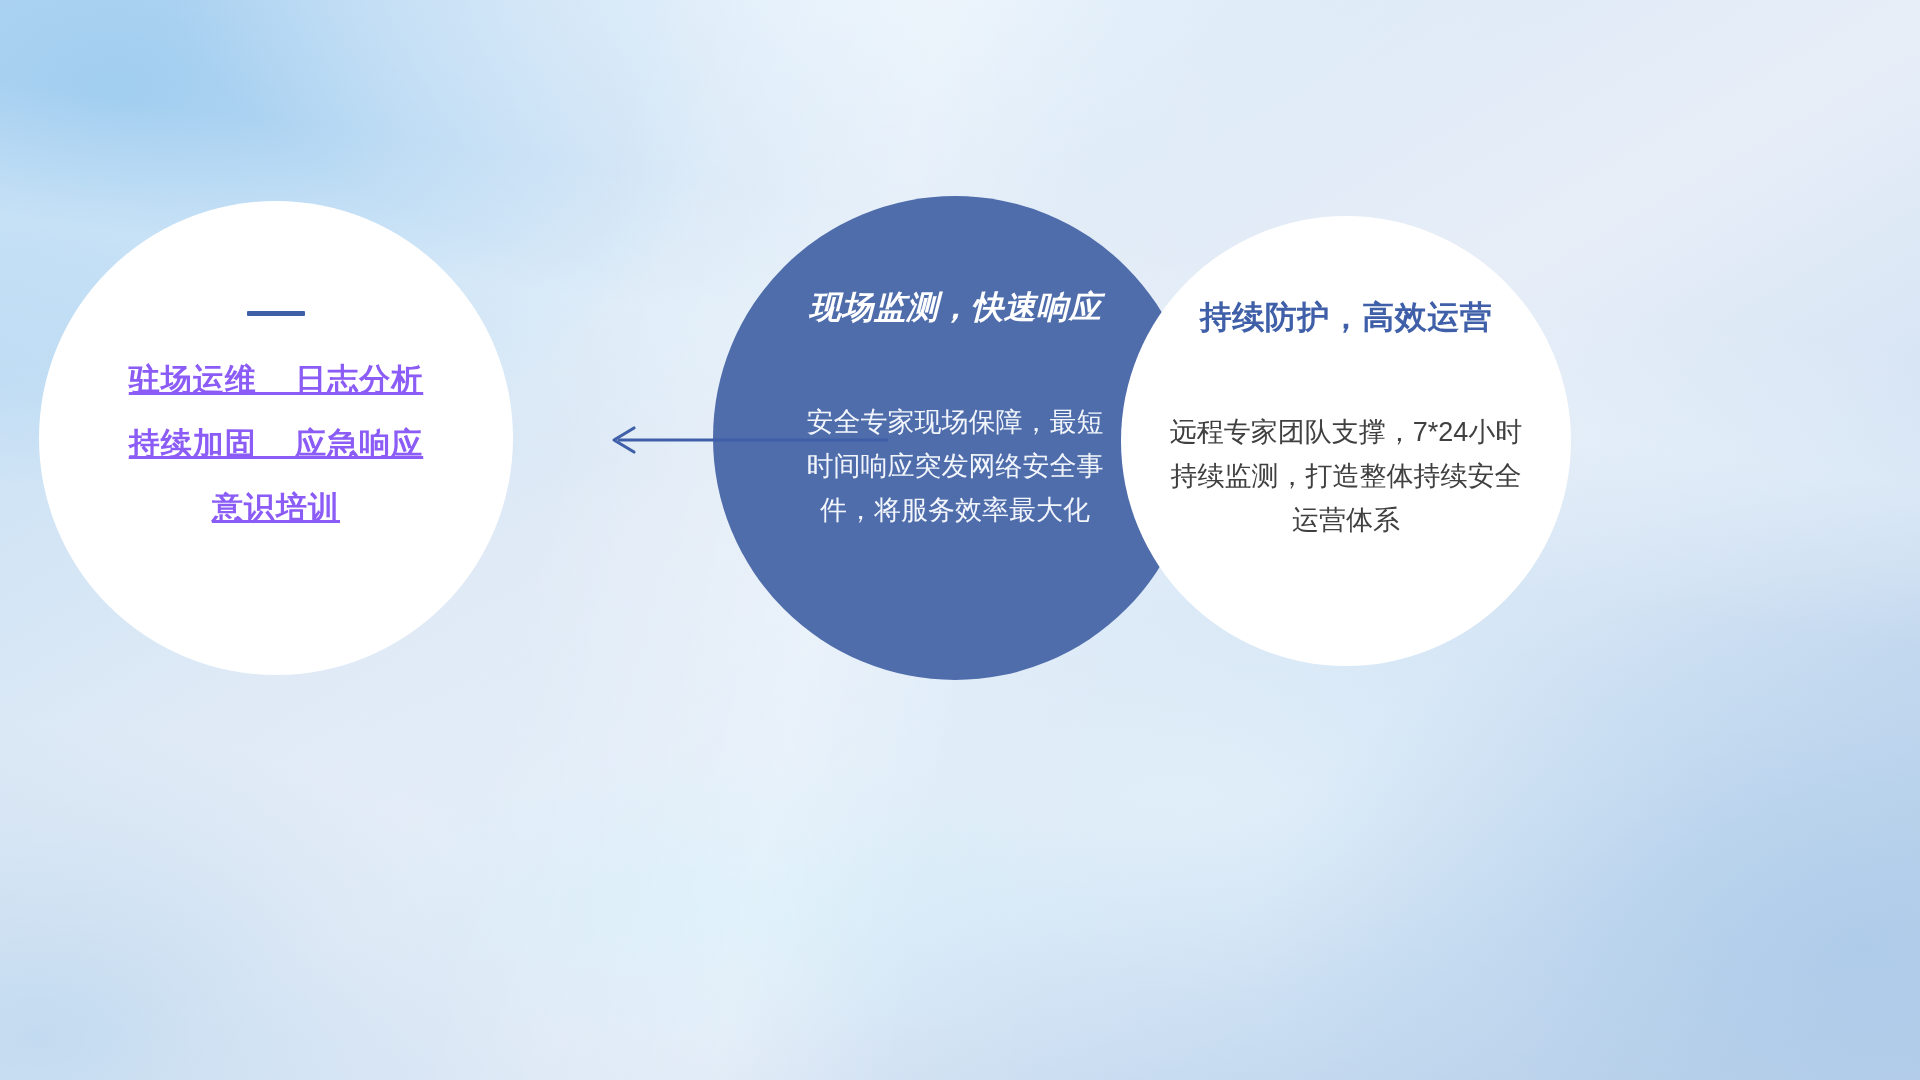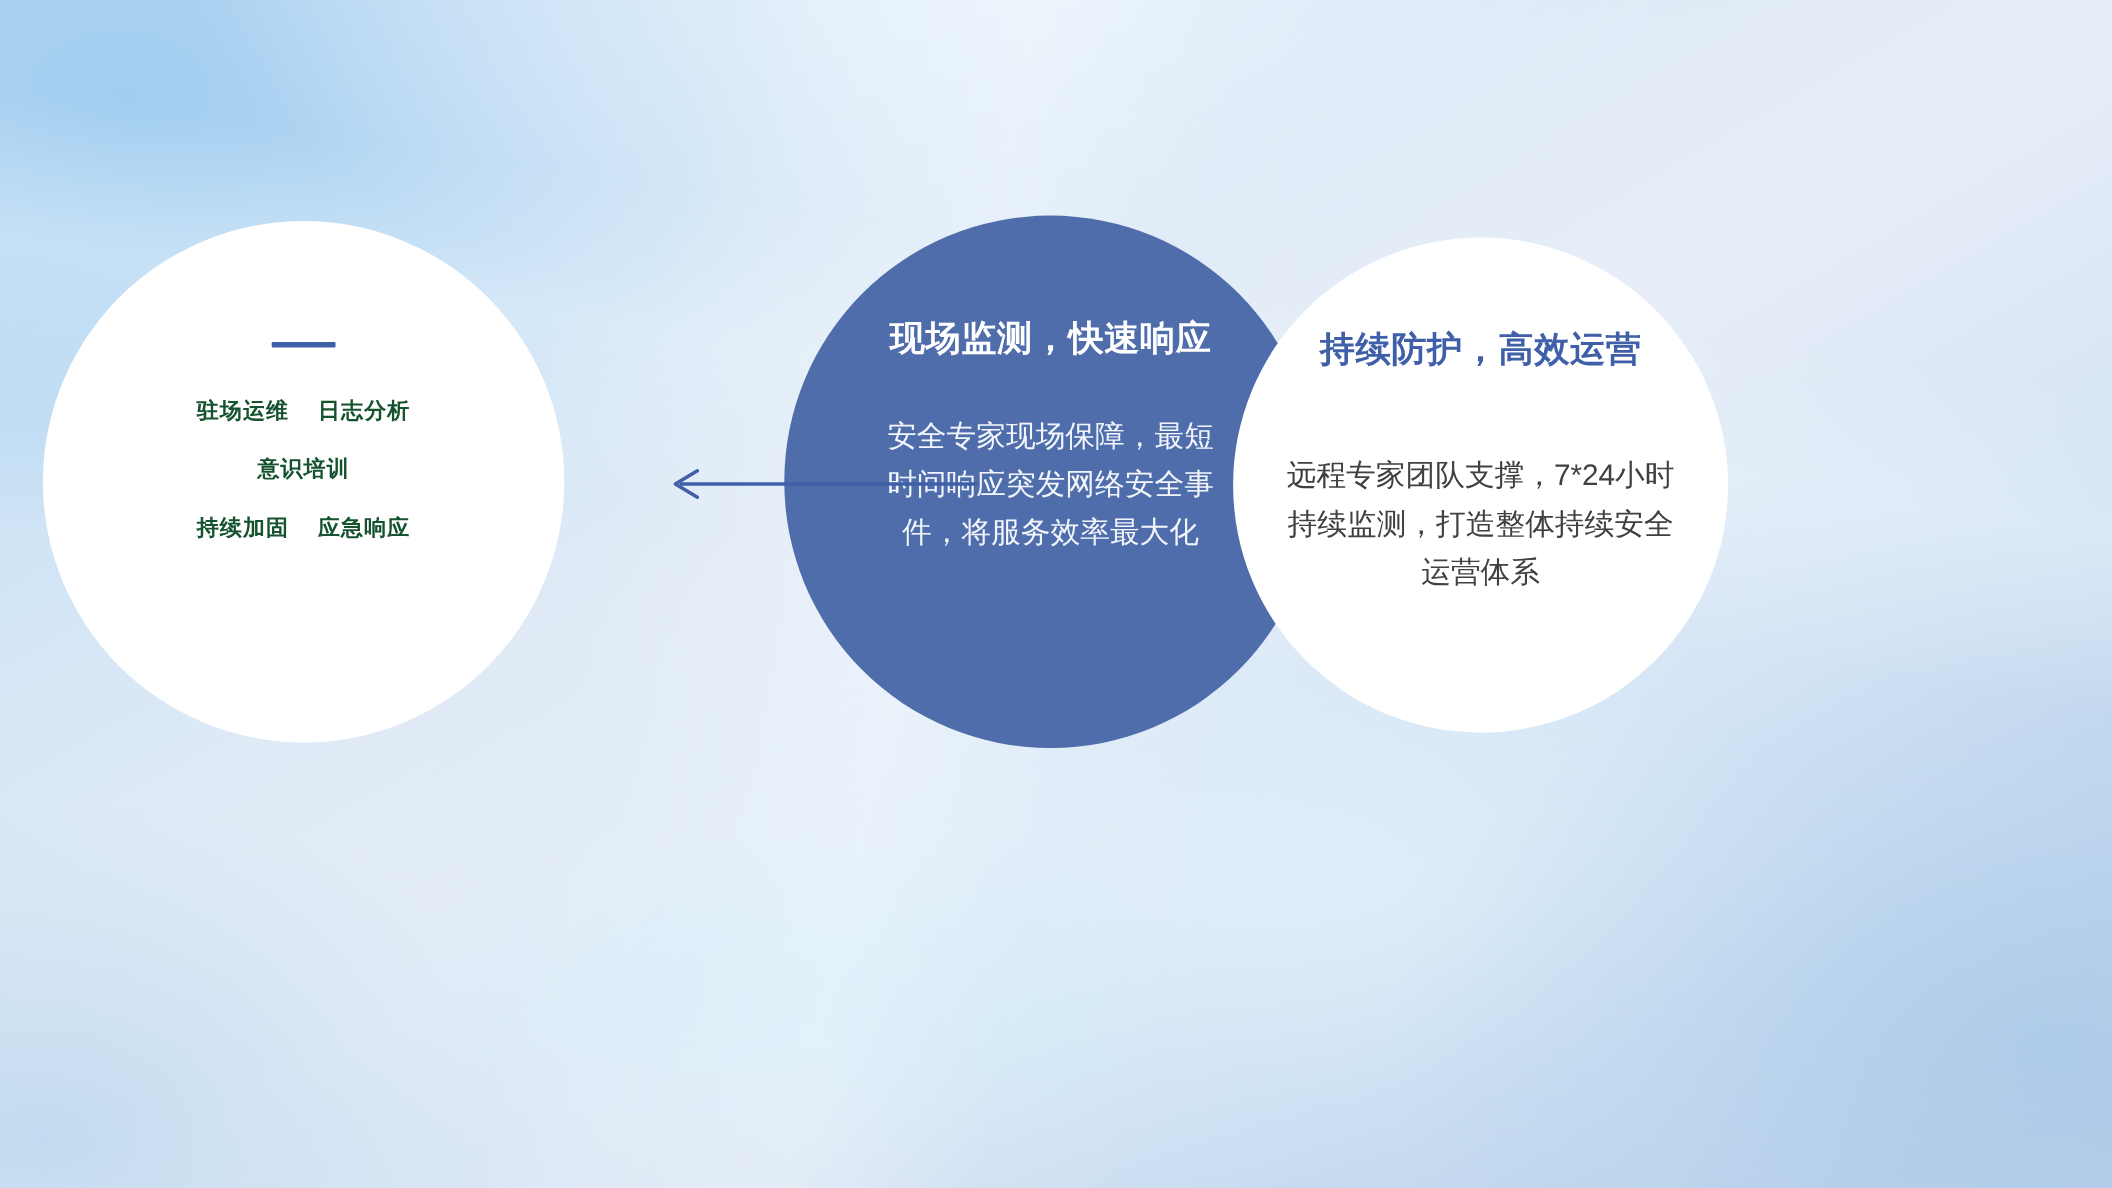--- a/index.html
+++ b/index.html
@@ -140,44 +140,46 @@
     text-align: center;
   }
   #capabilities-rule {
     width: 58px;
     height: 5px;
     background: #3f60a8;
     margin: 0 auto 48px auto;
     border-radius: 1px;
   }
   .cap-line {
-    font-size: 20px;
+    font-size: 31px;
     font-weight: bold;
-    color: #14532d;
+    color: #8b5cf6;
     letter-spacing: 1px;
     line-height: 1.0;
     margin-bottom: 33px;
     white-space: pre;
+    text-decoration: underline;
   }
   .cap-line:last-child { margin-bottom: 0; }
 
   
   #onsite-inner {
     width: 420px;
     padding-top: 94px;
     text-align: center;
   }
   #onsite-title {
     font-size: 32px;
     font-weight: bold;
     color: #ffffff;
     letter-spacing: 0.5px;
     line-height: 1.1;
-    margin-bottom: 50px;
+    margin-bottom: 76px;
     white-space: nowrap;
+    font-style: italic;
   }
   #onsite-body {
     font-size: 27px;
     color: #f2f6fc;
     line-height: 1.62;
     width: 305px;
     margin: 0 auto;
     text-align: center;
   }
 
@@ -227,22 +229,22 @@
   <div class="bg-layer bg-glow-br"></div>
   <div class="bg-layer bg-glow-bl"></div>
   <div class="bg-layer bg-soft-cyan"></div>
   <div class="bg-layer bg-streak-1"></div>
   <div class="bg-layer bg-streak-2"></div>
 
   <div class="circle" id="circle-capabilities">
     <div id="capabilities-inner">
       <div id="capabilities-rule"></div>
       <div class="cap-line">驻场运维    日志分析</div>
+      <div class="cap-line">持续加固    应急响应</div>
       <div class="cap-line">意识培训</div>
-      <div class="cap-line">持续加固    应急响应</div>
     </div>
   </div>
 
   <div class="circle" id="circle-onsite">
     <div id="onsite-inner">
       <div id="onsite-title">现场监测，快速响应</div>
       <div id="onsite-body">安全专家现场保障，最短时间响应突发网络安全事件，将服务效率最大化</div>
     </div>
   </div>
 

